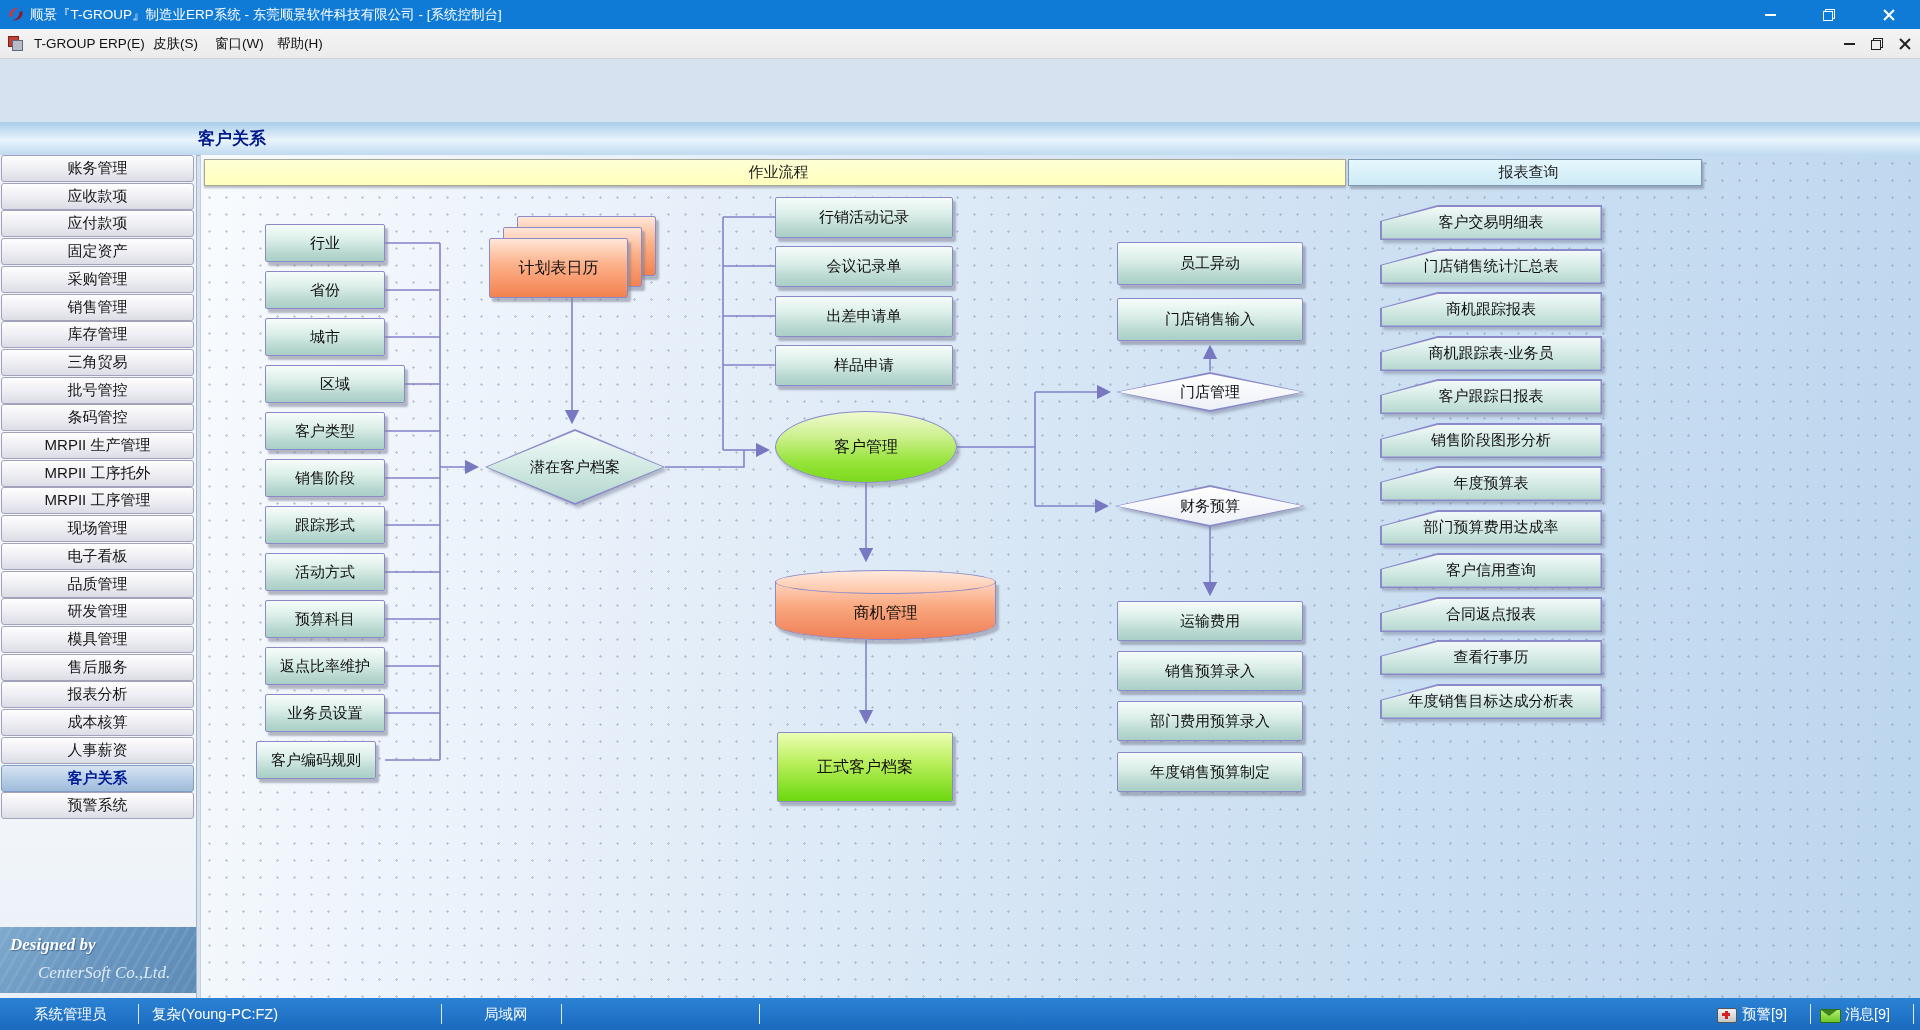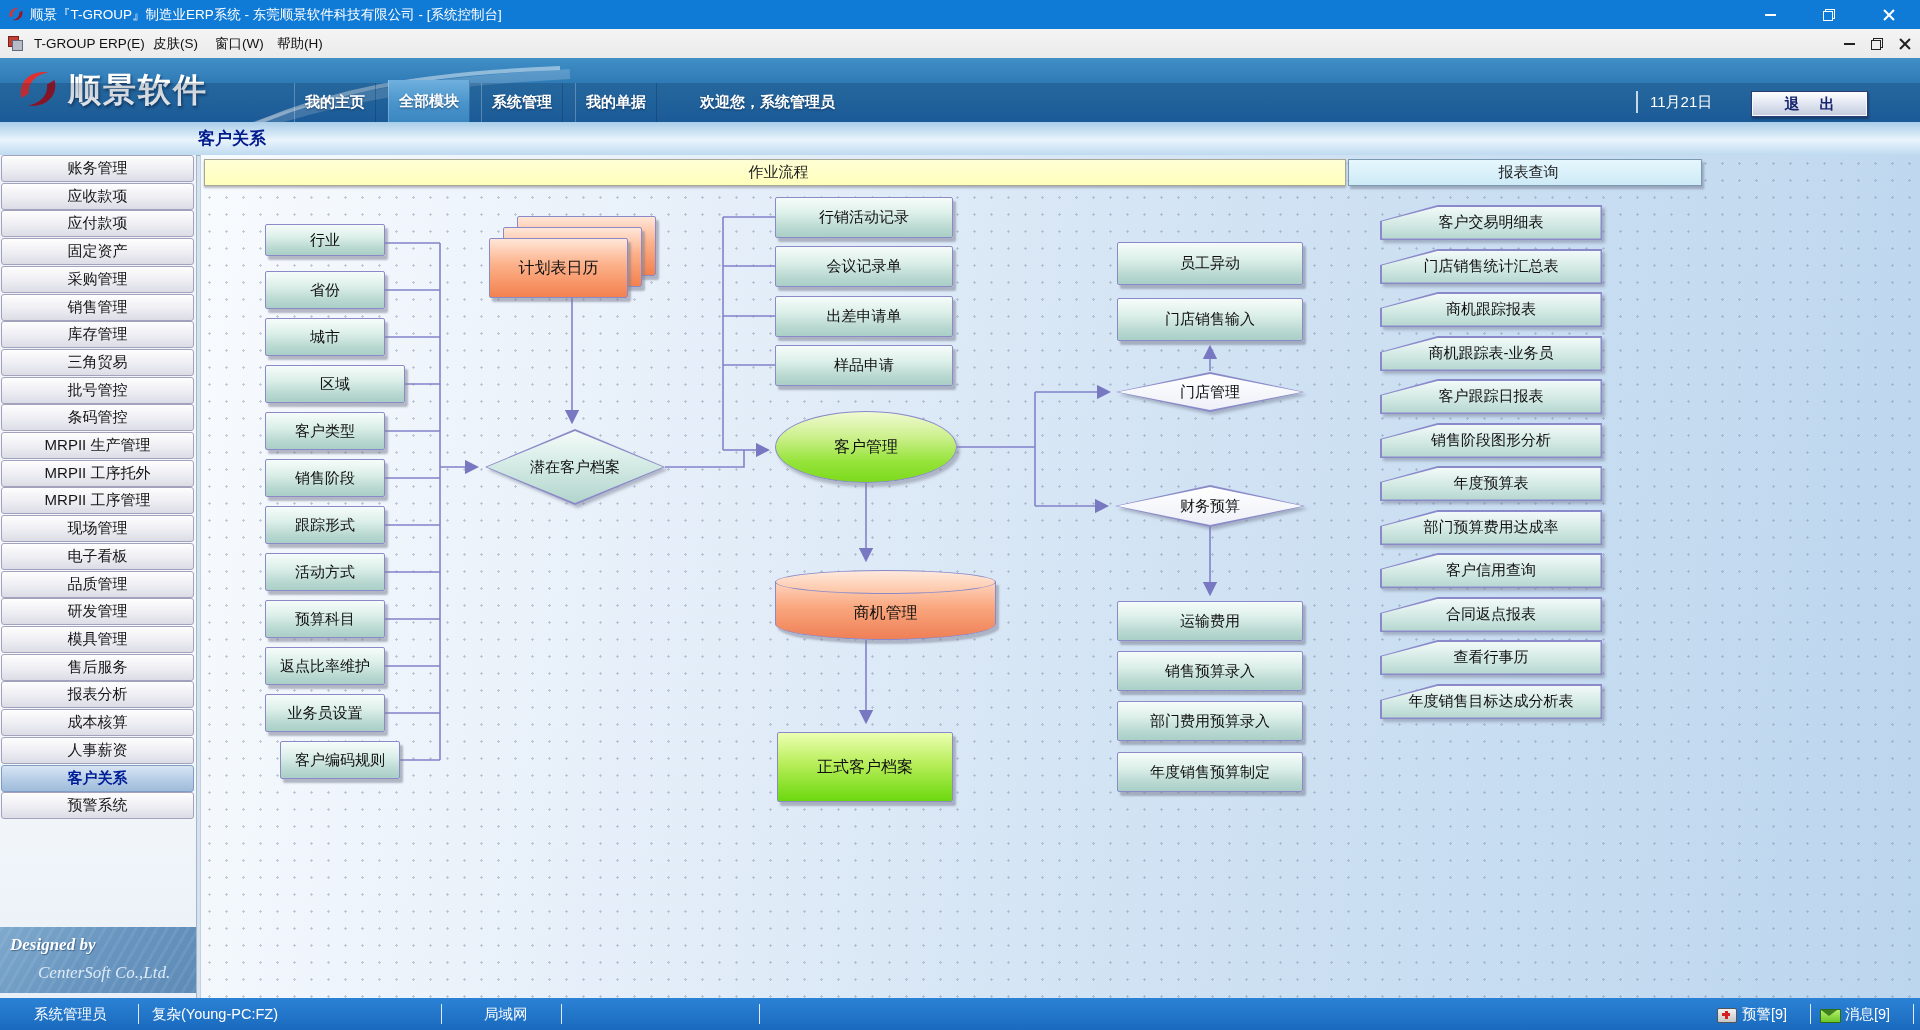--- a/index.html
+++ b/index.html
@@ -124,40 +124,20 @@
         <span class="ic-min"></span>
       </div>
     <div class="mb-tc" style="left:1864px">
         <span class="ic-restore"></span>
       </div>
     <div class="mb-tc" style="left:1892px">
         <span class="ic-close"></span>
       </div>
   </div>
 
-  <div class="header">
-    <svg class="swoosh" viewBox="0 0 1920 64">
-      <path d="M255 66 C 330 34 410 16 560 10" stroke="rgba(255,255,255,.45)" stroke-width="4" fill="none"></path>
-      <path d="M250 70 C 335 40 420 24 570 16" stroke="rgba(255,255,255,.18)" stroke-width="10" fill="none"></path>
-    </svg>
-    <svg class="logo" viewBox="0 0 64 64">
-      <path d="M10 44 C 4 22 24 6 46 10 C 30 12 18 24 20 38 Z" fill="#e03131"></path>
-      <path d="M54 20 C 60 42 40 58 18 54 C 34 52 46 40 44 26 Z" fill="#9c1322"></path>
-    </svg>
-    <div class="logo-text">顺景软件</div>
-    <div class="tabstrip"></div>
-    <div class="tab" style="left:294px;width:80px">我的主页</div>
-    <div class="tab active" style="left:388px;width:80px">全部模块</div>
-    <div class="tab" style="left:481px;width:80px">系统管理</div>
-    <div class="tab" style="left:575px;width:80px">我的单据</div>
-    <div class="welcome">欢迎您，系统管理员</div>
-    <div class="hdr-sep"></div>
-    <div class="hdr-date">11月21日</div>
-    <div class="exit-btn">退 出</div>
-  </div>
 
   <div class="subheader">
     <span class="sub-title">客户关系</span>
   </div>
 
   <div class="sidebar" id="sidebar">
     <div class="designed">
       <div class="dby">Designed by</div>
       <div class="dco">CenterSoft Co.,Ltd.</div>
     </div>
@@ -240,32 +220,32 @@
     <span class="sb-text" style="left:484px">局域网</span>
     <span class="sb-sep" style="left:561px"></span>
     <span class="sb-sep" style="left:759px"></span>
     <span class="ic-alert" style="left:1717px"></span>
     <span class="sb-text" style="left:1742px">预警[9]</span>
     <span class="sb-sep" style="left:1810px"></span>
     <span class="ic-msg" style="left:1820px"></span>
     <span class="sb-text" style="left:1845px">消息[9]</span>
     <span class="sb-sep" style="left:1913px"></span>
   </div>
-<div class="box teal" style="left: 265px; top: 224px; width: 120px; height: 32px;">行业</div>
+<div class="box teal" style="left: 265px; top: 224px; width: 120px; height: 38px;">行业</div>
     <div class="box teal" style="left: 265px; top: 271px; width: 120px; height: 38px;">省份</div>
     <div class="box teal" style="left: 265px; top: 318px; width: 120px; height: 38px;">城市</div>
     <div class="box teal" style="left: 265px; top: 365px; width: 140px; height: 38px;">区域</div>
     <div class="box teal" style="left: 265px; top: 412px; width: 120px; height: 38px;">客户类型</div>
     <div class="box teal" style="left: 265px; top: 459px; width: 120px; height: 38px;">销售阶段</div>
     <div class="box teal" style="left: 265px; top: 506px; width: 120px; height: 38px;">跟踪形式</div>
     <div class="box teal" style="left: 265px; top: 553px; width: 120px; height: 38px;">活动方式</div>
     <div class="box teal" style="left: 265px; top: 600px; width: 120px; height: 38px;">预算科目</div>
     <div class="box teal" style="left: 265px; top: 647px; width: 120px; height: 38px;">返点比率维护</div>
     <div class="box teal" style="left: 265px; top: 694px; width: 120px; height: 38px;">业务员设置</div>
-    <div class="box teal" style="left: 280px; top: 741px; width: 120px; height: 38px;">客户编码规则</div>
+    <div class="box teal" style="left: 256px; top: 741px; width: 120px; height: 38px;">客户编码规则</div>
     <div class="box orange" style="left: 517px; top: 216px; width: 139px; height: 60px;"></div>
     <div class="box orange" style="left: 503px; top: 227px; width: 139px; height: 60px;"></div>
     <div class="box orange" style="left: 489px; top: 238px; width: 139px; height: 60px; font-size: 16px;">计划表日历</div>
     <div class="dm-outer" style="left: 485px; top: 429px; width: 180px; height: 76px;">
       <div class="dm-bg"></div>
       <div class="dm-in d-teal">潜在客户档案</div>
     </div>
     <div class="box teal" style="left: 775px; top: 197px; width: 178px; height: 41px;">行销活动记录</div>
     <div class="box teal" style="left: 775px; top: 246px; width: 178px; height: 41px;">会议记录单</div>
     <div class="box teal" style="left: 775px; top: 296px; width: 178px; height: 41px;">出差申请单</div>

